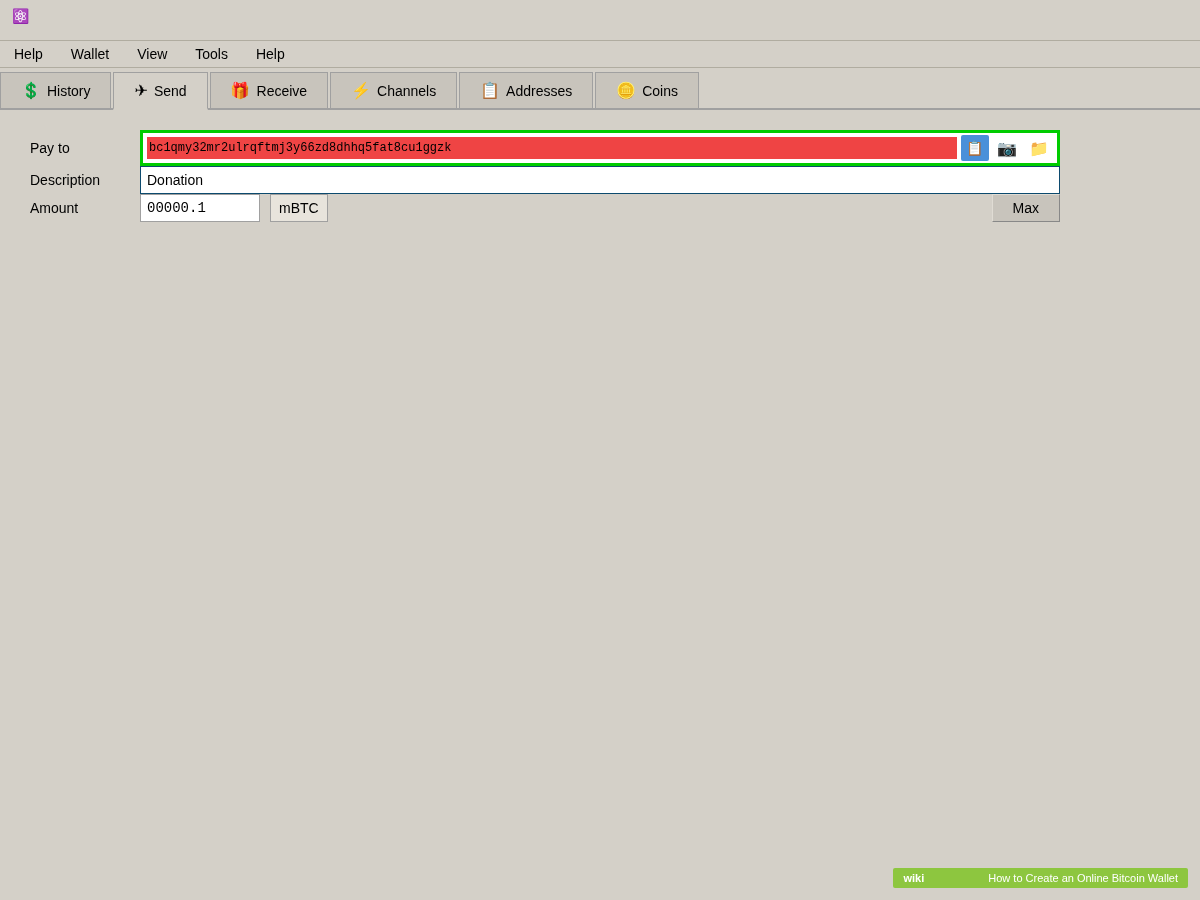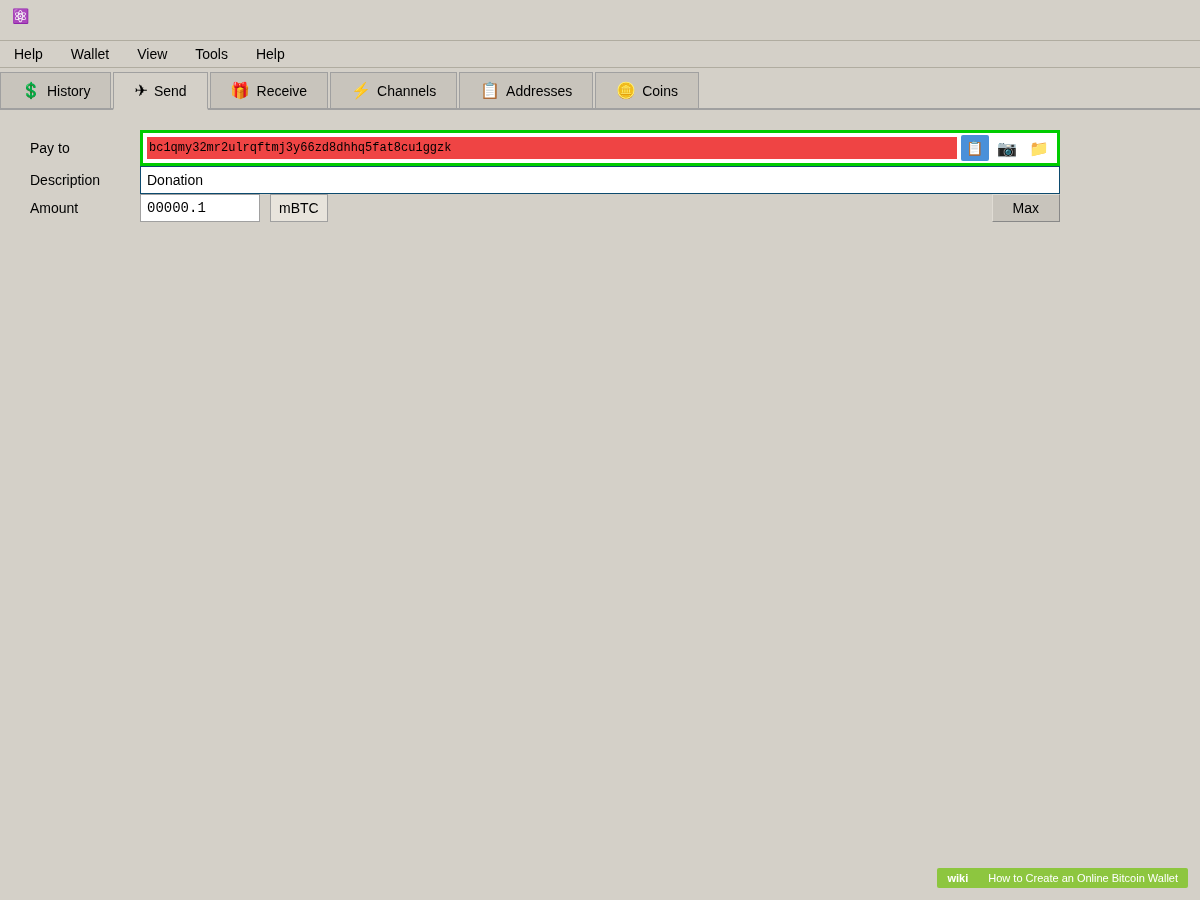--- a/index.html
+++ b/index.html
@@ -214,20 +214,21 @@
       border-radius: 2px;
       display: flex;
       align-items: center;
       gap: 20px;
     }
     .wikihow-badge .wiki-text {
       font-weight: bold;
     }
     .wikihow-badge .how-text {
       color: #fff;
+      margin-left: 44px;
     }
   </style>
 </head>
 <body>
 
 <div class="titlebar">
   <span class="titlebar-icon">⚛️</span>
 </div>
 
 <div class="menubar">

